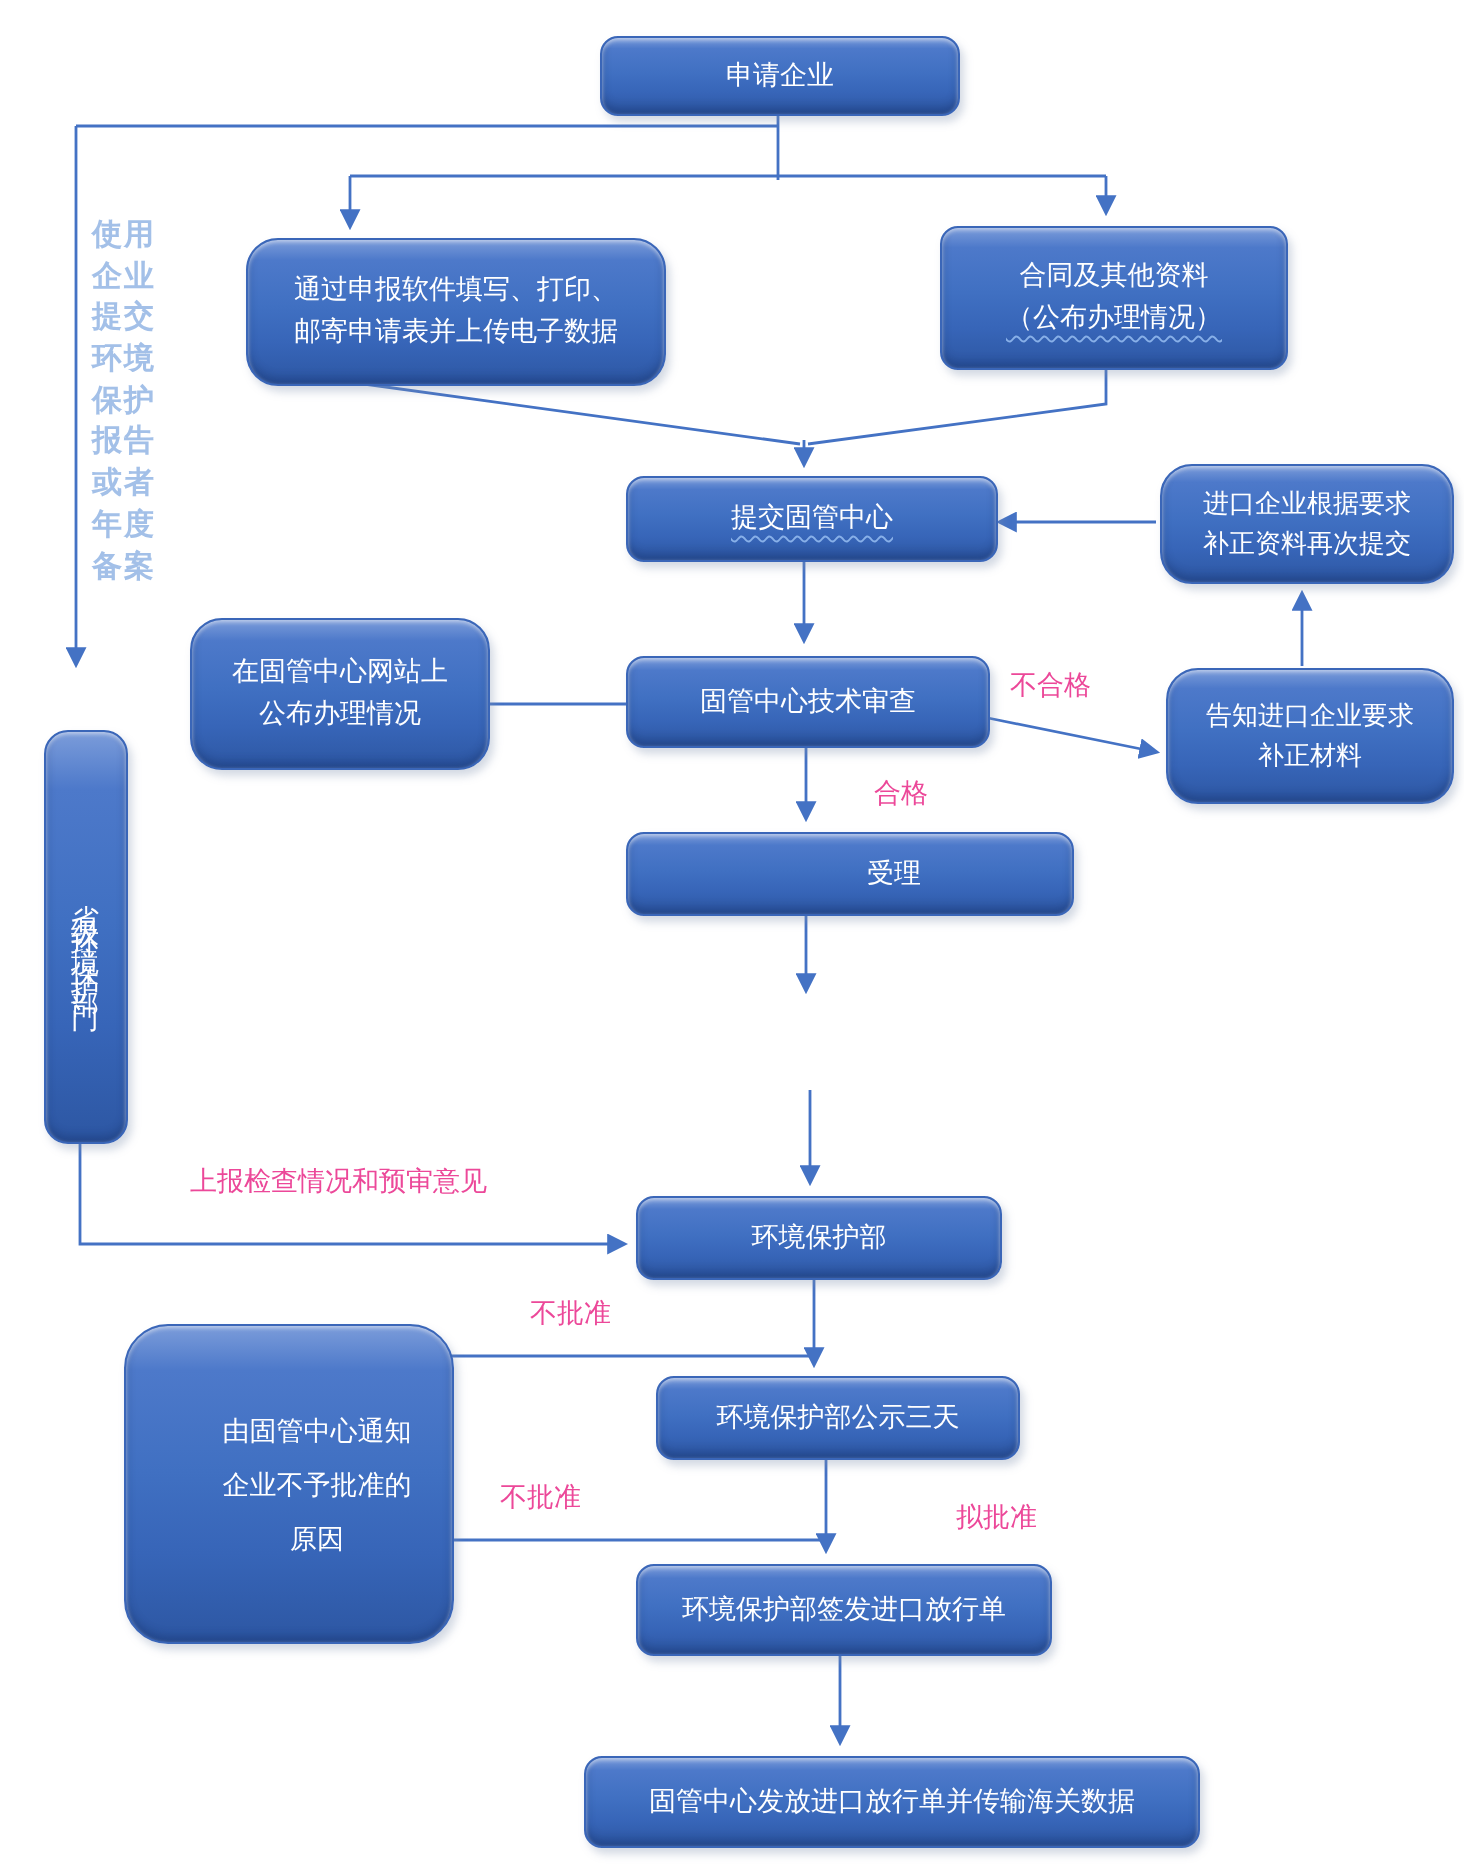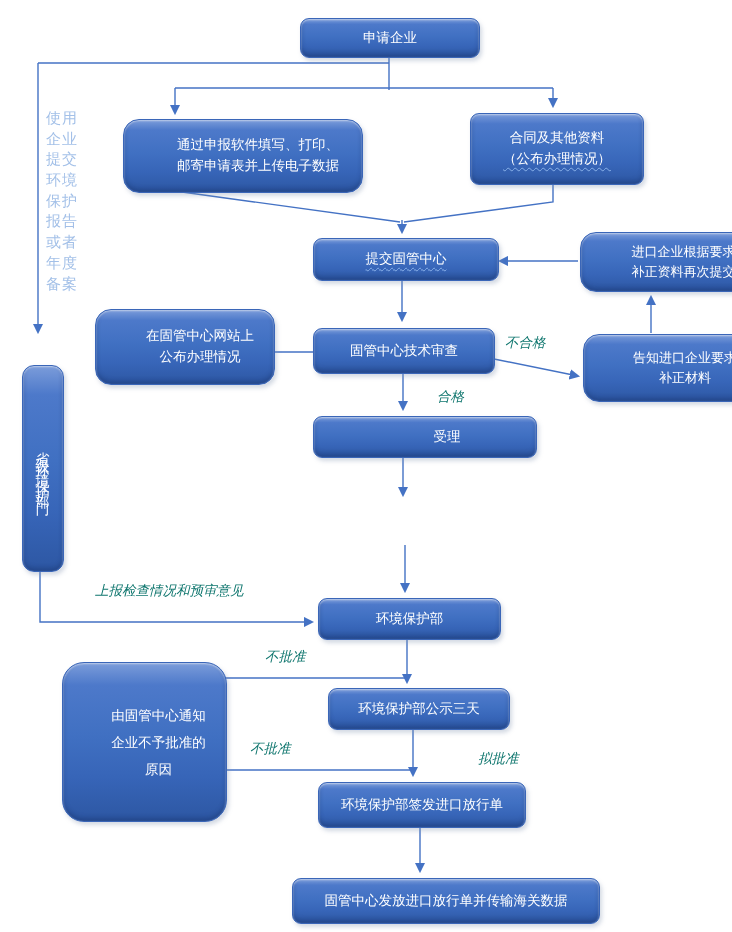--- a/index.html
+++ b/index.html
@@ -10,34 +10,34 @@
   svg.wires{position:absolute;left:0;top:0;z-index:1;}
   .node{
     position:absolute;z-index:2;
     display:flex;align-items:center;justify-content:center;
     text-align:center;color:#fff;font-size:13.5px;line-height:1.55;
     background:linear-gradient(180deg,#7b9cda 0%,#4d79ca 14%,#4070c2 46%,#3765b8 72%,#2d57a3 100%);
     border:1px solid #3a66b8;border-radius:9px;
     box-shadow:inset 0 1px 2px rgba(255,255,255,.55), inset 0 -3px 5px rgba(10,30,80,.30), 2px 3px 4px rgba(130,145,175,.35);
     white-space:pre-line;
   }
-  .node.round{border-radius:16px;padding-left:30px;}
+  .node.round{border-radius:16px;}
   .node.biground{border-radius:22px;line-height:2.0;}
   .node.vert{
     border-radius:12px;
     writing-mode:vertical-lr;text-orientation:upright;
     letter-spacing:7px;font-size:14px;line-height:1;
   }
   .wavy{
     text-decoration-line:underline;text-decoration-style:wavy;
     text-decoration-color:rgba(140,180,235,.95);
     text-decoration-thickness:1px;text-underline-offset:4px;
   }
   .lbl{
-    position:absolute;z-index:3;color:#0f766e;font-size:13.5px;white-space:nowrap;font-style:italic;
+    position:absolute;z-index:3;color:#ec4899;font-size:13.5px;white-space:nowrap;
   }
   .leftnote{
     position:absolute;z-index:3;color:#a3c0e8;font-size:15px;line-height:1.38;
     width:34px;letter-spacing:1px;white-space:normal;word-break:break-all;
   }
 </style>
 </head>
 <body>
 
 <div id="canvas">
@@ -110,21 +110,21 @@
   <div class="node biground" style="left:62px;top:662px;width:135px;height:158px;padding-left:28px;">由固管中心通知
 企业不予批准的
 原因</div>
 
   <div class="node" style="left:328px;top:688px;width:180px;height:40px;">环境保护部公示三天</div>
 
   <div class="node" style="left:318px;top:782px;width:206px;height:44px;">环境保护部签发进口放行单</div>
 
   <div class="node" style="left:292px;top:878px;width:306px;height:44px;">固管中心发放进口放行单并传输海关数据</div>
 
-  <div class="leftnote" style="left:46px;top:108px;">使用企业提交环境保护报告或者年度备案</div>
+  <div class="leftnote" style="left:46px;top:108px;font-weight:bold;">使用企业提交环境保护报告或者年度备案</div>
 
   <div class="lbl" style="left:505px;top:334px;">不合格</div>
 
   <div class="lbl" style="left:437px;top:388px;">合格</div>
 
   <div class="lbl" style="left:95px;top:582px;">上报检查情况和预审意见</div>
 
   <div class="lbl" style="left:265px;top:648px;">不批准</div>
 
   <div class="lbl" style="left:250px;top:740px;">不批准</div>

